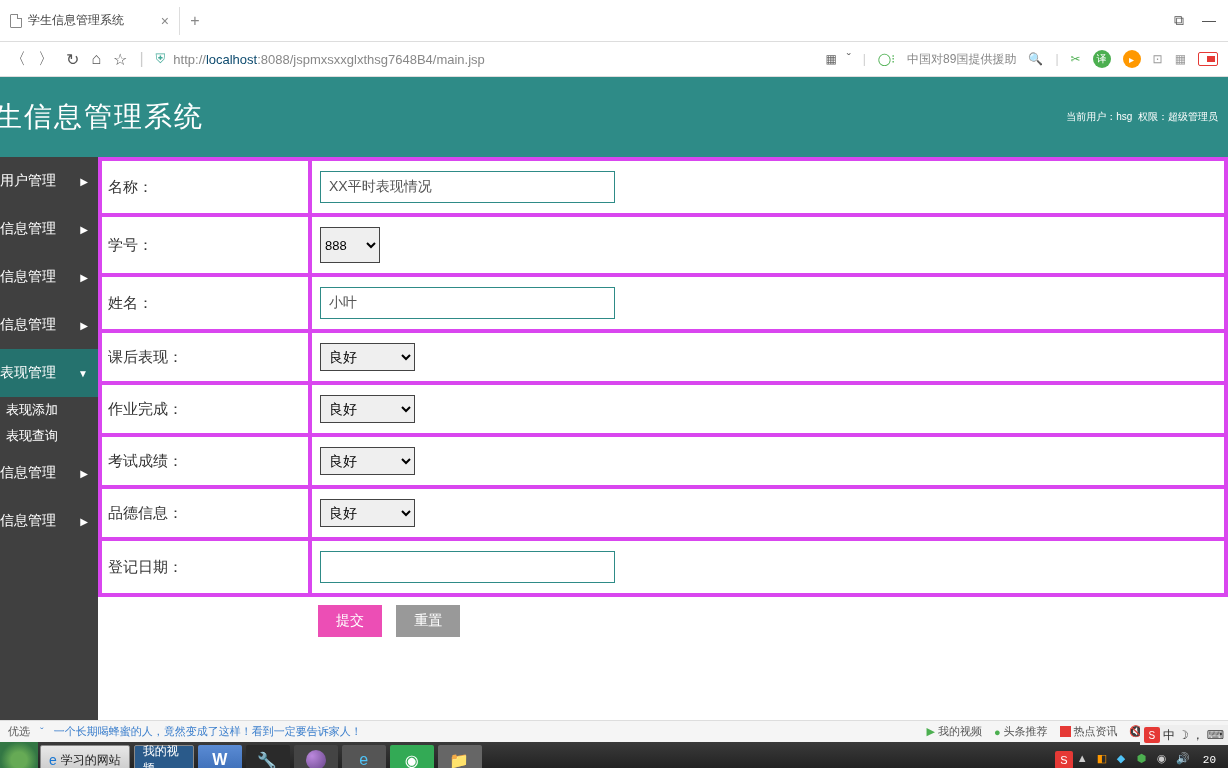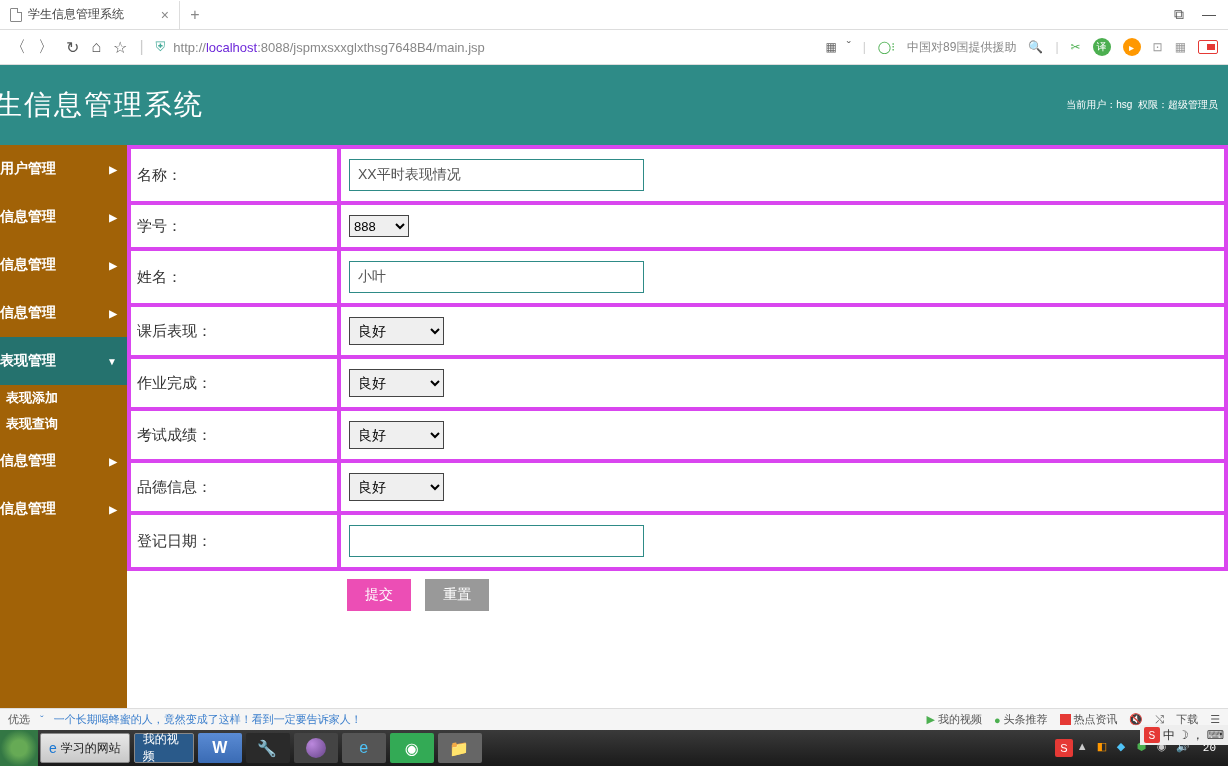--- a/index.html
+++ b/index.html
@@ -1,61 +1,61 @@
 <!DOCTYPE html>
 <html><head>
 <meta charset="utf-8">
 <style>
 * { margin: 0; padding: 0; box-sizing: border-box; font-family: "Microsoft YaHei", Arial, sans-serif; }
 body { width: 1228px; height: 768px; overflow: hidden; background: #fff; }
 
 
-.browser-tabs { height: 30px; background: #fff; display: flex; align-items: center; border-bottom: 1px solid #ddd; }
+.browser-tabs { height: 42px; background: #fff; display: flex; align-items: center; border-bottom: 1px solid #ddd; }
 .tab { display: flex; align-items: center; height: 28px; padding: 0 10px; background: #fff; border-right: 1px solid #ddd; font-size: 12px; color: #444; gap: 6px; min-width: 180px; }
 .tab .page-icon { width: 12px; height: 14px; border: 1px solid #888; border-radius: 1px; position: relative; }
 .tab .page-icon::after { content: ""; position: absolute; top: -1px; right: -1px; width: 4px; height: 4px; background: #fff; border-left: 1px solid #888; border-bottom: 1px solid #888; }
 .tab .close { margin-left: auto; color: #888; font-size: 14px; }
 .new-tab { width: 30px; text-align: center; color: #888; font-size: 16px; }
 .win-controls { margin-left: auto; display: flex; gap: 18px; padding-right: 12px; color: #555; }
 .win-controls span { font-size: 14px; }
 
 .toolbar { height: 35px; display: flex; align-items: center; padding: 0 10px; gap: 12px; border-bottom: 1px solid #ddd; }
 .nav-btn { color: #555; font-size: 16px; }
 .url-bar { flex: 0 0 420px; font-size: 13px; color: #333; display: flex; align-items: center; gap: 8px; }
 .url-shield { color: #4a9; }
 .url-text .scheme { color: #888; }
-.url-text .host { color: #6d28d9; font-weight: 500; }
+.url-text .host { color: #0c4a6e; font-weight: 500; }
 .url-text .port { color: #888; }
 .url-text .path { color: #888; }
 .toolbar-right { margin-left: auto; display: flex; align-items: center; gap: 12px; font-size: 12px; color: #666; }
 .ext-icon { width: 18px; height: 18px; border-radius: 50%; display: inline-flex; align-items: center; justify-content: center; font-size: 10px; color: #fff; }
 .ext-green { background: #4caf50; }
 .ext-orange { background: #ff9800; }
 .ext-red-box { width: 20px; height: 14px; border: 1px solid #e53935; border-radius: 2px; position: relative; }
 .ext-red-box::after { content: ""; position: absolute; right: 2px; top: 3px; width: 8px; height: 6px; background: #e53935; }
 
 
 .app-header { background: #2e8b87; height: 80px; display: flex; align-items: center; padding: 0 10px 0 0; color: #fff; }
 .app-title { font-size: 28px; font-weight: 400; letter-spacing: 2px; margin-left: -6px; }
 .app-user { margin-left: auto; font-size: 10px; }
 
 
 .app-body { display: flex; height: 563px; }
-.sidebar { width: 127px; background: #a16207; color: #fff; font-size: 14px; overflow: hidden; font-weight: bold; }
+.sidebar { width: 98px; background: #404040; color: #fff; font-size: 14px; overflow: hidden; }
 .sidebar-item { height: 48px; display: flex; align-items: center; padding: 0 10px 0 0; justify-content: space-between; }
 .sidebar-item.active { background: #25726e; }
 .sidebar-sub { font-size: 13px; padding: 4px 0 4px 6px; }
 .arrow { font-size: 10px; }
 
 .content { flex: 1; overflow: auto; background: #fff; }
 .form-table { width: 100%; border-collapse: collapse; }
 .form-table td { border: 4px solid #d946ef; padding: 10px 8px; font-size: 15px; color: #333; vertical-align: middle; }
 .form-table td.label { width: 210px; padding-left: 6px; }
 .txt-input { width: 295px; height: 32px; border: 1px solid #2e8b87; padding: 0 8px; font-size: 14px; color: #555; }
-.sel-small { width: 60px; height: 22px; border: 1px solid #444; font-size: 13px; }
+.sel-small { width: 60px; height: 36px; border: 1px solid #444; font-size: 13px; }
 .sel-med { width: 95px; height: 28px; border: 1px solid #444; font-size: 14px; padding-left: 4px; }
 .textarea { width: 595px; height: 78px; border: 1px solid #2e8b87; padding: 6px 8px; font-size: 14px; resize: none; }
 .action-row td { border: none; padding: 8px; }
 .btn { padding: 7px 18px; border: none; font-size: 14px; color: #fff; cursor: pointer; margin-right: 10px; }
 .btn-submit { background: #ec4eb5; }
 .btn-reset { background: #999; }
 
 
 .footer-bar { height: 22px; background: #f5f5f5; border-top: 1px solid #ddd; display: flex; align-items: center; font-size: 11px; color: #555; padding: 0 8px; gap: 10px; }
 .footer-bar .news { color: #3a7ecc; }

